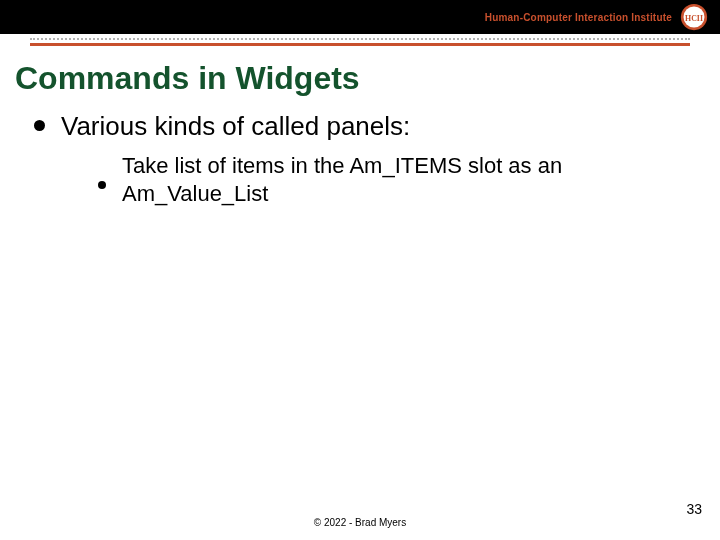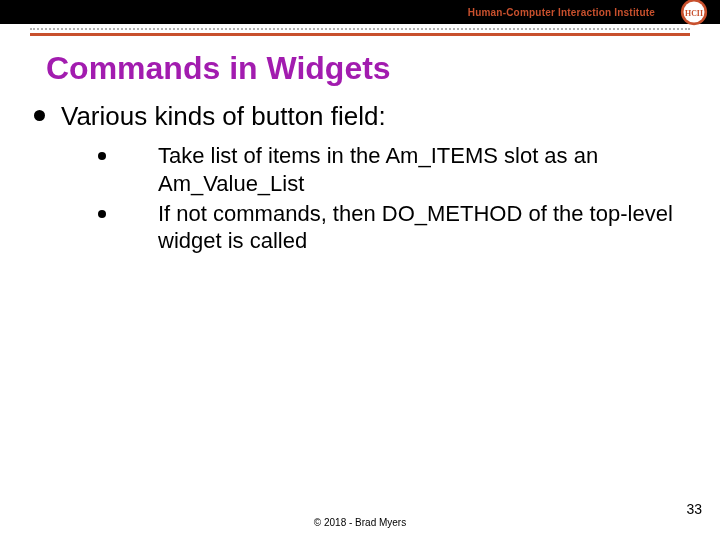--- a/index.html
+++ b/index.html
@@ -6,27 +6,26 @@
   html, body { width: 720px; height: 540px; }
   body {
     font-family: Arial, Helvetica, sans-serif;
     background: #ffffff;
     color: #000000;
     position: relative;
     overflow: hidden;
   }
   .topbar {
     width: 100%;
-    height: 24px;
+    height: 34px;
     background: #000000;
     display: flex;
     align-items: center;
     justify-content: flex-end;
     padding-right: 12px;
-    gap: 17px;
   }
   .hci-label {
     color: #c8502d;
     font-size: 10px;
     font-weight: bold;
     letter-spacing: 0.2px;
     margin-right: 6px;
   }
   .hci-logo {
     width: 30px;
@@ -41,22 +40,22 @@
     border-top: 2px dotted #b1b1b1;
   }
   .rule-orange {
     width: 660px;
     margin: 3px auto 0 auto;
     border-top: 3px solid #c8502d;
   }
   .slide-title {
     font-size: 32px;
     font-weight: bold;
-    color: #a21caf;
-    margin: 14px 0 14px 46px;
+    color: #14532d;
+    margin: 14px 0 14px 15px;
   }
   .content {
     padding: 0 30px 0 34px;
   }
   .level1 {
     display: flex;
     align-items: flex-start;
   }
   .bullet1 {
     width: 11px;
@@ -70,23 +69,22 @@
   .level1-text {
     font-size: 26px;
     line-height: 1.2;
   }
   .sublist {
     margin-top: 10px;
     margin-left: 64px;
   }
   .level2 {
     display: flex;
-    align-items: flex-start;
+    align-items: center;
     margin-bottom: 2px;
-    gap: 36px;
   }
   .bullet2 {
     width: 8px;
     height: 8px;
     border-radius: 50%;
     background: #000;
     margin-top: 10px;
     margin-right: 16px;
     flex-shrink: 0;
   }
@@ -125,29 +123,25 @@
 </div>
 
 <div class="rule-dotted"></div>
 <div class="rule-orange"></div>
 
 <h1 class="slide-title">Commands in Widgets</h1>
 
 <div class="content">
   <div class="level1">
     <span class="bullet1"></span>
-    <span class="level1-text">Various kinds of button field:</span>
+    <span class="level1-text">Various kinds of called panels:</span>
   </div>
 
   <div class="sublist">
     <div class="level2">
       <span class="bullet2"></span>
       <span class="level2-text">Take list of items in the Am_ITEMS slot as an Am_Value_List</span>
     </div>
-    <div class="level2">
-      <span class="bullet2"></span>
-      <span class="level2-text">If not commands, then DO_METHOD of the top-level widget is called</span>
-    </div>
   </div>
 </div>
 
-<div class="footer-copy">© 2018 - Brad Myers</div>
+<div class="footer-copy">© 2022 - Brad Myers</div>
 <div class="footer-num">33</div>
 
 </body></html>

